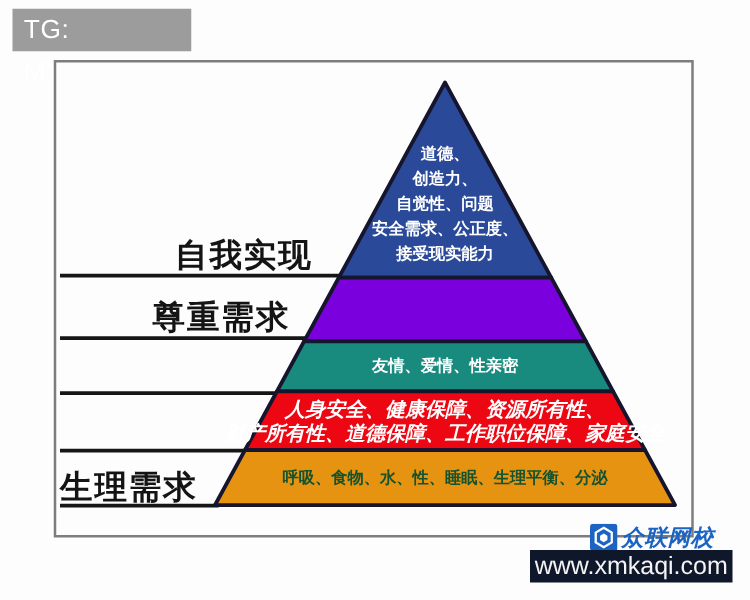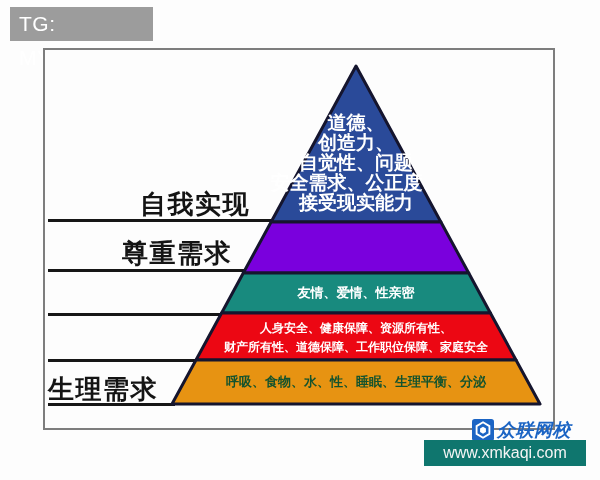--- a/index.html
+++ b/index.html
@@ -35,24 +35,24 @@
     position: absolute; left: 172px; top: 66px;
     width: 368px; height: 338px;
   }
   .pyramid svg { position: absolute; left: 0; top: 0; overflow: visible; }
   .band-text {
     position: absolute; left: 0; width: 368px;
     text-align: center; font-weight: bold;
     pointer-events: none; white-space: nowrap;
   }
   .band-text div { white-space: nowrap; }
-  .bt-blue   { top: 47px;  color: #ffffff; font-size: 19px; line-height: 20px; }
+  .bt-blue   { top: 47px;  color: #ffffff; font-size: 13px; line-height: 20px; }
   .bt-purple { top: 161px; color: #dd0000; font-size: 13px; line-height: 19px; }
   .bt-teal   { top: 218px; color: #ffffff; font-size: 13px; line-height: 18px; }
-  .bt-red    { top: 253px; color: #ffffff; font-size: 12px; line-height: 19px; }
+  .bt-red    { top: 253px; color: #ffffff; font-size: 16px; line-height: 19px; font-style: italic; }
   .bt-orange { top: 307px; color: #14532d; font-size: 13px; line-height: 18px; }
 
   
   .level-label {
     position: absolute;
     color: #141414; font-weight: bold;
     font-size: 26px; letter-spacing: 1.5px;
     white-space: nowrap;
   }
   .ll-1 { left: 140px; top: 187px; }
@@ -78,22 +78,22 @@
     width: 22px; height: 22px; margin-right: 3px;
     flex: 0 0 auto;
   }
   .logo-text {
     color: #1b64c4; font-weight: bold; font-size: 18px;
     letter-spacing: 0.5px; white-space: nowrap; font-style: italic;
   }
   .site-bar {
     position: absolute; left: 424px; top: 440px;
     width: 162px; height: 26px;
-    background: #0f766e;
-    color: #f4f4f4; font-size: 16px; line-height: 26px;
+    background: #0f172a;
+    color: #f4f4f4; font-size: 20px; line-height: 26px;
     text-align: center; white-space: nowrap;
   }
 </style>
 </head>
 <body>
 
 <div class="stage">
 
   <div class="tg-badge">TG: MYYJJPP</div>
 

